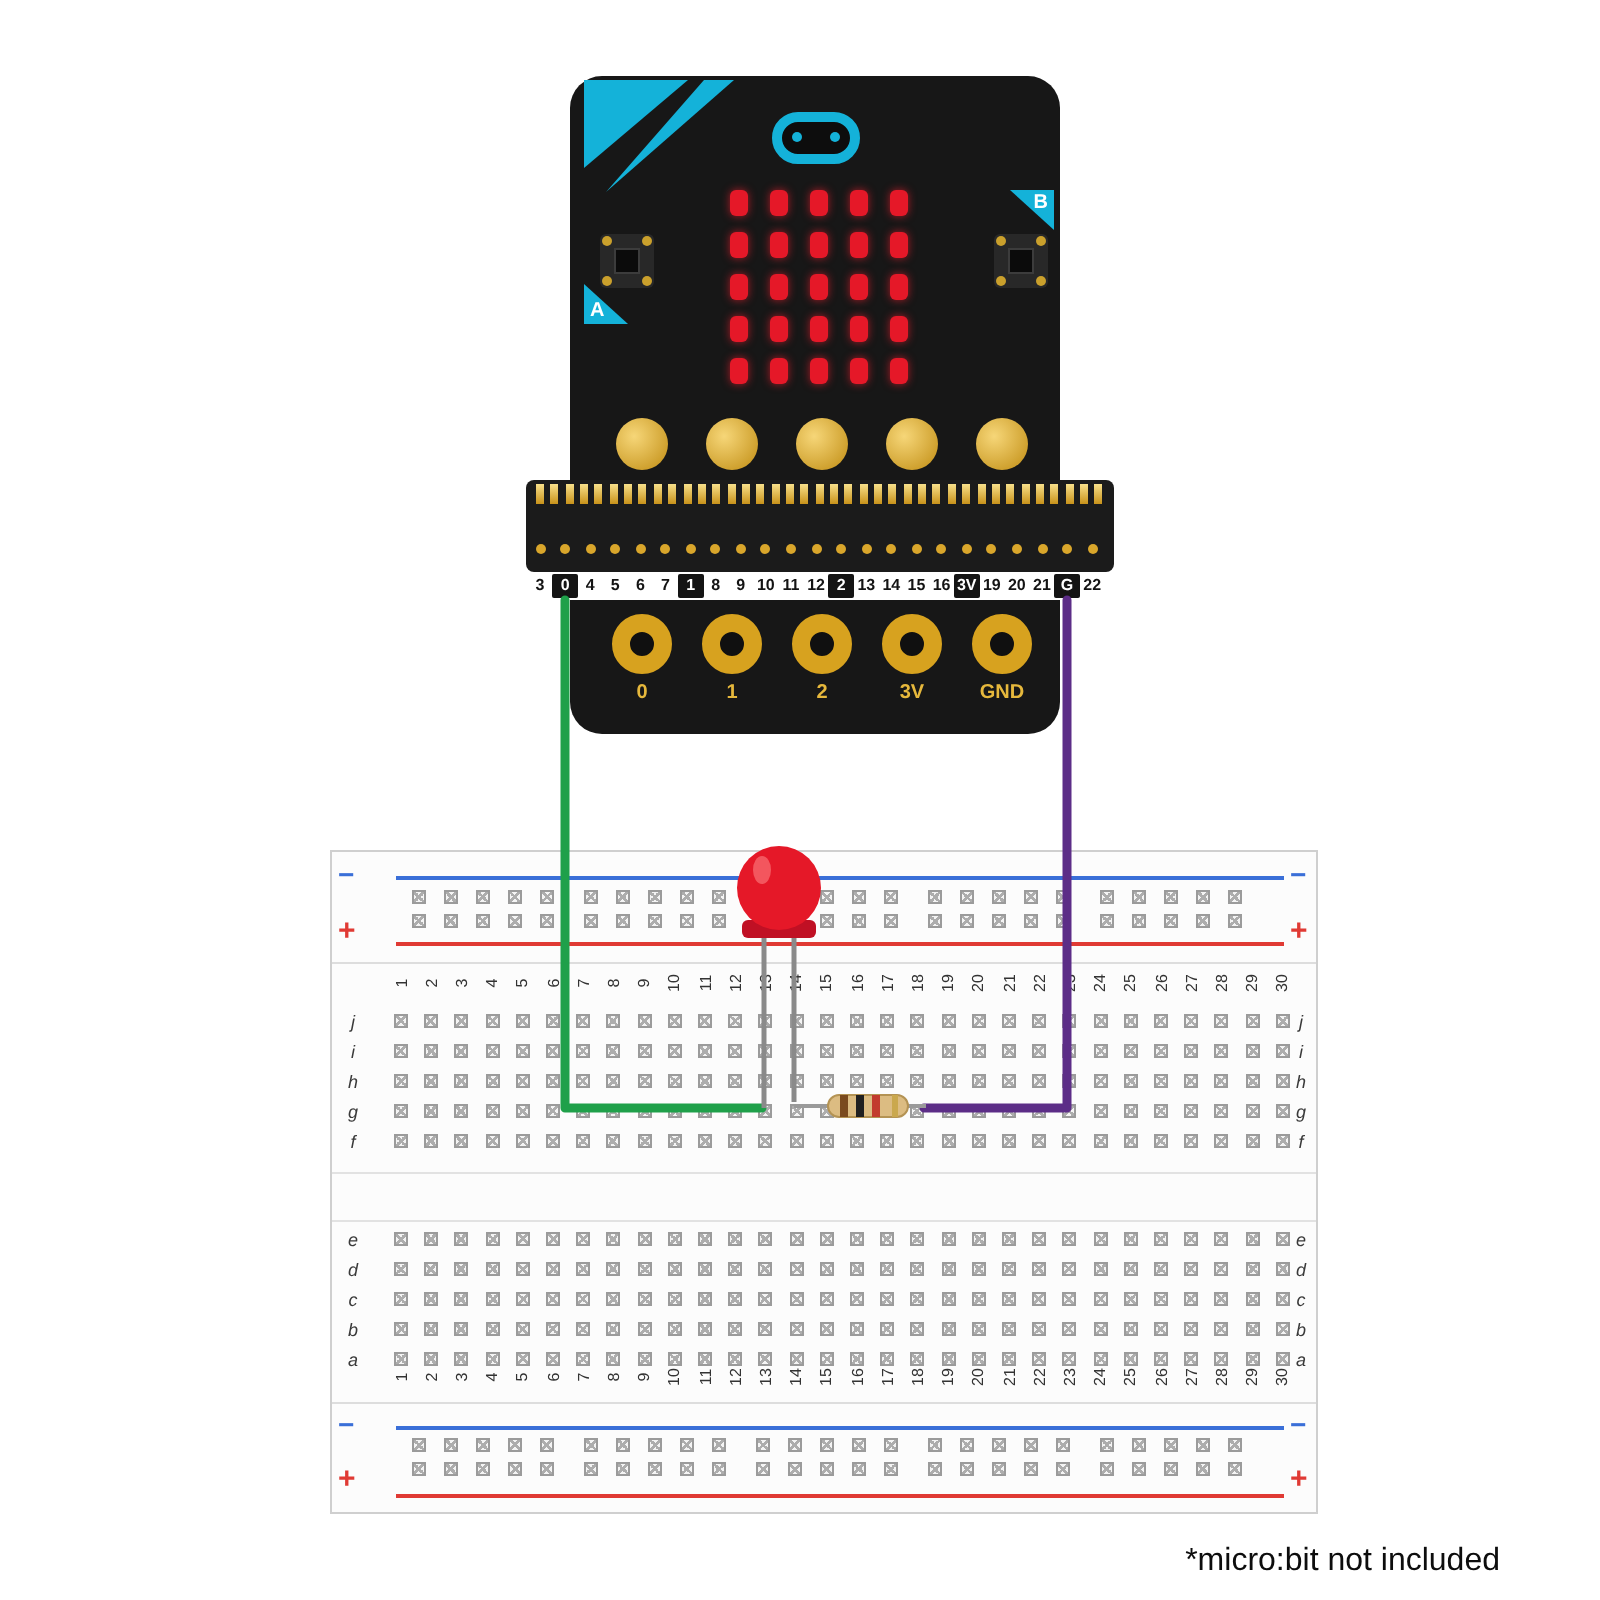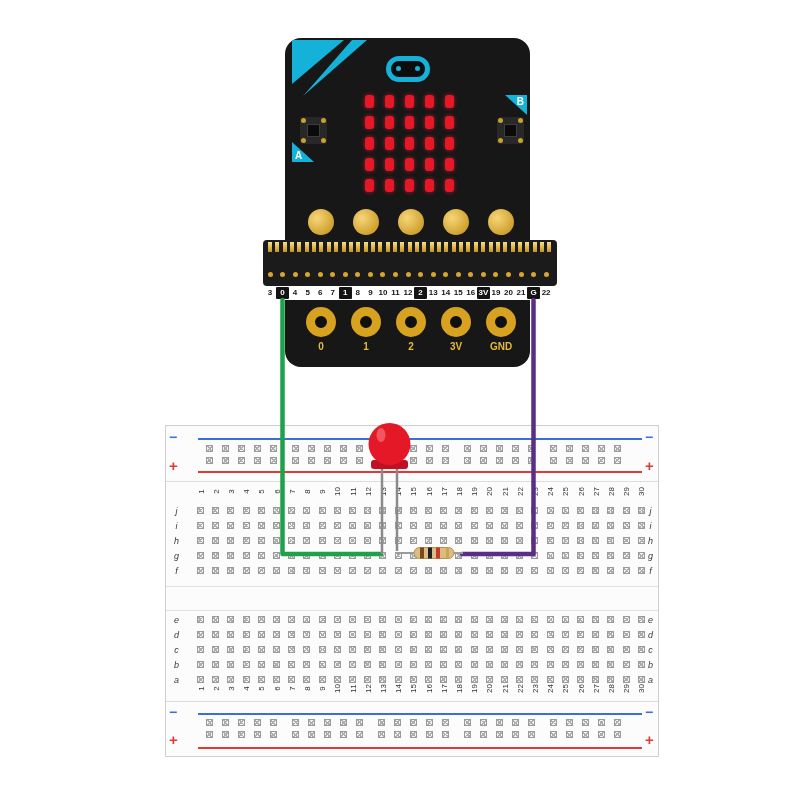--- a/index.html
+++ b/index.html
@@ -648,20 +648,21 @@
     <rect x="371" y="460" width="37" height="9" rx="3" fill="#c01024"></rect>
     <circle cx="389.5" cy="444" r="21" fill="#e51828"></circle>
     <ellipse cx="381" cy="435" rx="4.5" ry="7" fill="#ff8a8a" opacity="0.55"></ellipse>
     <rect x="414" y="547.5" width="40" height="11" rx="5.5" fill="#dcbc82" stroke="#b49354" stroke-width="1"></rect>
     <rect x="420" y="547.5" width="4" height="11" fill="#7a4a1e"></rect>
     <rect x="428" y="547.5" width="4" height="11" fill="#202020"></rect>
     <rect x="436" y="547.5" width="4" height="11" fill="#c23b2e"></rect>
     <rect x="446" y="547.5" width="3" height="11" fill="#caa84e"></rect>
   </svg>
 
+  <div id="caption">*micro:bit not included</div>
 
 <div class="pinlabel" style="left: 263.5px;">3</div>
     <div class="pinlabel hl" style="left: 276.05px;">0</div>
     <div class="pinlabel" style="left: 288.6px;">4</div>
     <div class="pinlabel" style="left: 301.15px;">5</div>
     <div class="pinlabel" style="left: 313.7px;">6</div>
     <div class="pinlabel" style="left: 326.25px;">7</div>
     <div class="pinlabel hl" style="left: 338.8px;">1</div>
     <div class="pinlabel" style="left: 351.35px;">8</div>
     <div class="pinlabel" style="left: 363.9px;">9</div>

